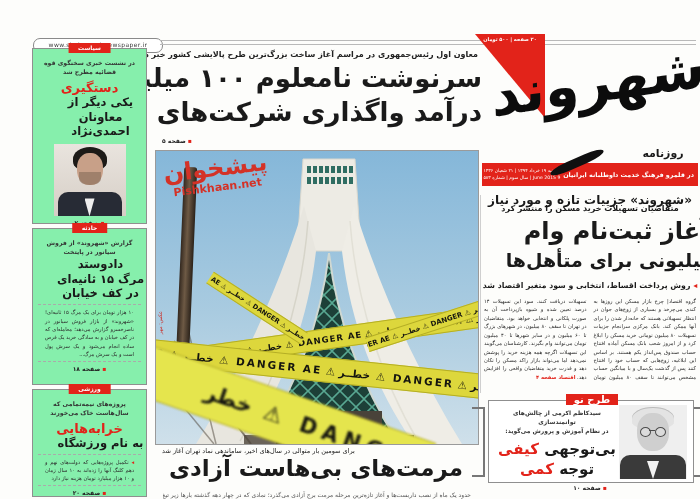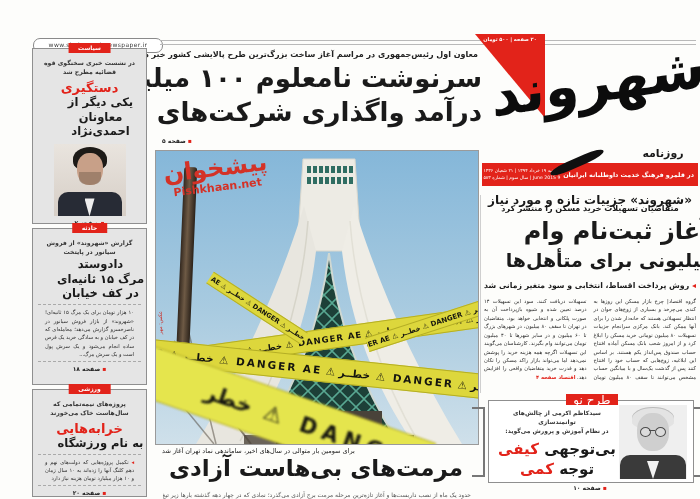--- a/index.html
+++ b/index.html
@@ -69,42 +69,42 @@
   .loan-k2{left:482px;top:204px;width:216px;text-align:center;font-size:8px;font-weight:bold;white-space:nowrap;}
   .loan-h1{left:508px;top:217px;width:216px;text-align:center;font-size:24px;font-weight:800;white-space:nowrap;}
   .loan-h2{left:482px;top:249px;width:216px;text-align:center;font-size:19px;font-weight:800;white-space:nowrap;padding-left:44px;}
   .loan-sub{left:482px;top:281px;width:216px;text-align:center;font-size:7.8px;font-weight:bold;white-space:nowrap;}
   .loan-sub .ico{color:#e2231a;font-size:8px;}
   .loan-body{left:484px;top:297px;width:212px;height:94px;column-count:2;column-gap:7px;
     font-size:5.2px;line-height:1.62;text-align:justify;color:#2b2b2b;overflow:hidden;}
   .loan-body .endref{color:#e2231a;font-weight:bold;}
 
   
-  .tn-tab{left:566px;top:394px;width:52px;height:11px;background:#e2231a;color:#fff;font-size:12px;
-    font-weight:normal;display:flex;align-items:center;justify-content:center;z-index:3;}
+  .tn-tab{left:566px;top:394px;width:52px;height:11px;background:#e2231a;color:#fff;font-size:10px;
+    font-weight:bold;display:flex;align-items:center;justify-content:center;z-index:3;}
   .tn-box{left:488px;top:400px;width:204px;height:81px;border:1px solid #8f8f8f;background:#fff;z-index:2;}
   .tn-brk-r{left:472px;top:407px;width:11px;height:66px;border:2px solid #777;border-left:none;}
   .tn-brk-l{left:690px;top:407px;width:9px;height:66px;border:2px solid #777;border-right:none;}
   .tn-text{position:absolute;right:74px;left:6px;top:7px;text-align:center;}
   .tn-kicker{font-size:6px;font-weight:bold;color:#333;line-height:1.5;}
   .tn-h{font-size:15px;font-weight:800;line-height:1.35;margin-top:4px;}
   .tn-h .red{color:#e2231a;}
   .tn-photo{position:absolute;left:130px;top:4px;width:68px;height:74px;background:#efefef;overflow:hidden;}
   .om-hair{position:absolute;left:13px;top:2px;width:42px;height:22px;background:#e3e3e3;border-radius:50% 50% 35% 35%;box-shadow:0 1px 0 #bbb inset;}
   .om-face{position:absolute;left:18px;top:8px;width:32px;height:38px;background:#cfcfcf;border-radius:46%;}
   .om-gl{position:absolute;left:21px;top:22px;width:26px;height:10px;}
   .om-gl i{position:absolute;width:9px;height:8px;border:1.4px solid #4c4c4c;border-radius:50%;background:rgba(255,255,255,.25);}
   .om-gl i.l{left:0;} .om-gl i.r{left:15px;}
   .om-gl em{position:absolute;left:9px;top:3px;width:6px;height:1.4px;background:#4c4c4c;}
   .om-suit{position:absolute;left:1px;bottom:-2px;width:66px;height:26px;background:#3a3a3a;border-radius:10px 10px 0 0;}
   .om-shirt{position:absolute;left:28px;bottom:0;width:12px;height:18px;background:#f2f2f2;clip-path:polygon(0 0,100% 0,50% 100%);}
   .tn-ref{left:540px;top:484px;width:100px;text-align:center;}
 
   
-  .sbox{left:32px;width:115px;border:1px solid #8f8f8f;background:#e5e5e5;box-sizing:border-box;text-align:center;}
+  .sbox{left:32px;width:115px;border:1px solid #8f8f8f;background:#86efac;box-sizing:border-box;text-align:center;}
   .sbox .tab{position:absolute;top:-6px;left:50%;transform:translateX(-50%);background:#e2231a;color:#fff;
     font-size:6px;font-weight:bold;padding:2px 10px;line-height:1;white-space:nowrap;}
   .b1{top:48px;height:176px;}
   .b2{top:228px;height:157px;}
   .b3{top:389px;height:108px;}
   .s-kicker{margin-top:9px;font-size:6.2px;font-weight:bold;color:#333;line-height:1.5;padding:0 6px;}
   .s-red{color:#e2231a;font-size:13px;font-weight:800;margin-top:3px;}
   .s-black{font-size:11.5px;font-weight:800;line-height:1.3;margin-left:22px;}
   .s-body{font-size:5.2px;line-height:1.6;text-align:justify;color:#2b2b2b;padding:3px 7px;margin:3px 5px 0;
     border-top:1px dashed #aaa;border-bottom:1px dashed #aaa;}
@@ -218,21 +218,21 @@
 <div class="abs photo-h">مرمت‌های بی‌هاست آزادی</div>
 <div class="abs photo-strap">حدود یک ماه از نصب داربست‌ها و آغاز تازه‌ترین مرحله مرمت برج آزادی می‌گذرد؛ نمادی که در چهار دهه گذشته بارها زیر تیغ مرمت رفته است</div>
 
 <div class="abs vrule"></div>
 <div class="abs loan-k1">«شهروند» جزییات تازه و مورد نیاز</div>
 <div class="abs loan-k2">متقاضیان تسهیلات خرید مسکن را منتشر کرد</div>
 <div class="abs loan-h1">آغاز ثبت‌نام وام</div>
 <div class="abs loan-h2">۸۰ میلیونی برای متأهل‌ها</div>
 <div class="abs loan-sub">
   <span class="ico">◂</span>
-  <span>روش پرداخت اقساط، انتخابی و سود متغیر زمانی شد</span>
+  <span>روش پرداخت اقساط، انتخابی و سود متغیر اقتصاد شد</span>
 </div>
 <div class="abs loan-body">
   <span>گروه اقتصاد| چرخ بازار مسکن این روزها به کندی می‌چرخد و بسیاری از زوج‌های جوان در انتظار تسهیلاتی هستند که خانه‌دار شدن را برای آنها ممکن کند. بانک مرکزی سرانجام جزییات تسهیلات ۸۰ میلیون تومانی خرید مسکن را ابلاغ کرد و از امروز شعب بانک مسکن آماده افتتاح حساب صندوق پس‌انداز یکم هستند. بر اساس این ابلاغیه، زوج‌هایی که حساب خود را افتتاح کنند پس از گذشت یک‌سال و با میانگین حساب مشخص می‌توانند تا سقف ۸۰ میلیون تومان تسهیلات دریافت کنند. سود این تسهیلات ۱۴ درصد تعیین شده و شیوه بازپرداخت آن به صورت پلکانی و انتخابی خواهد بود. متقاضیان در تهران تا سقف ۸۰ میلیون، در شهرهای بزرگ تا ۶۰ میلیون و در سایر شهرها تا ۴۰ میلیون تومان می‌توانند وام بگیرند. کارشناسان می‌گویند این تسهیلات اگرچه همه هزینه خرید را پوشش نمی‌دهد اما می‌تواند بازار راکد مسکن را تکان دهد و قدرت خرید متقاضیان واقعی را افزایش دهد. </span>
   <span class="endref">اقتصاد صفحه ۴</span>
 </div>
 
 <div class="abs tn-tab">طرح نو</div>
 <div class="abs tn-brk-r"></div>
 <div class="abs tn-brk-l"></div>
 <div class="abs tn-box">

